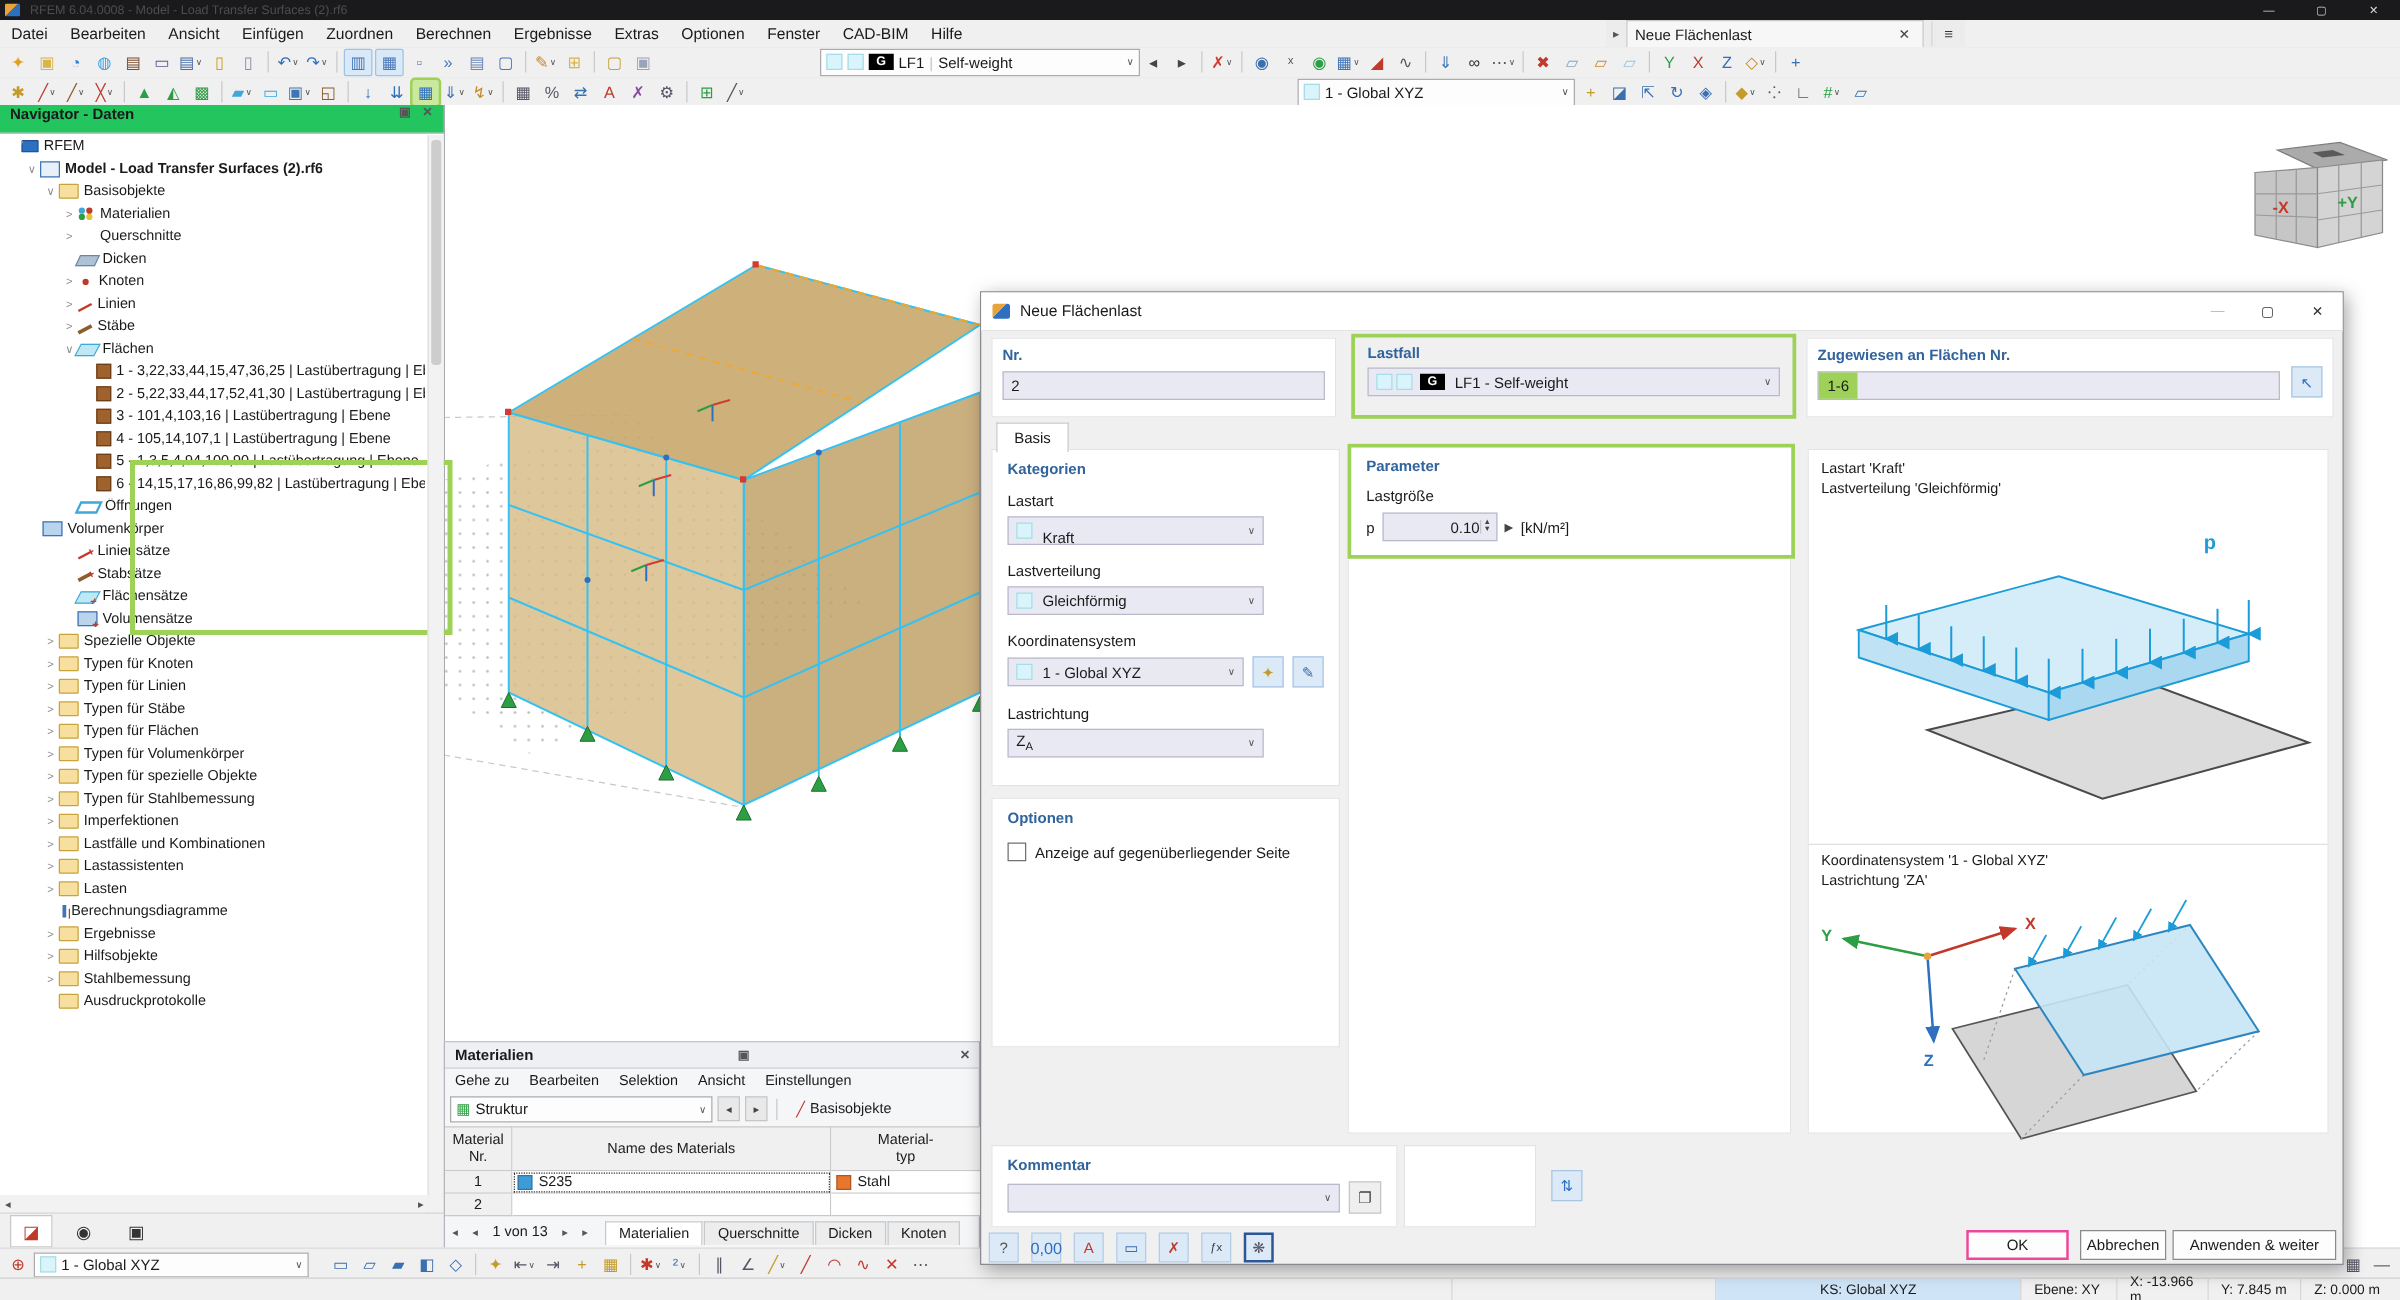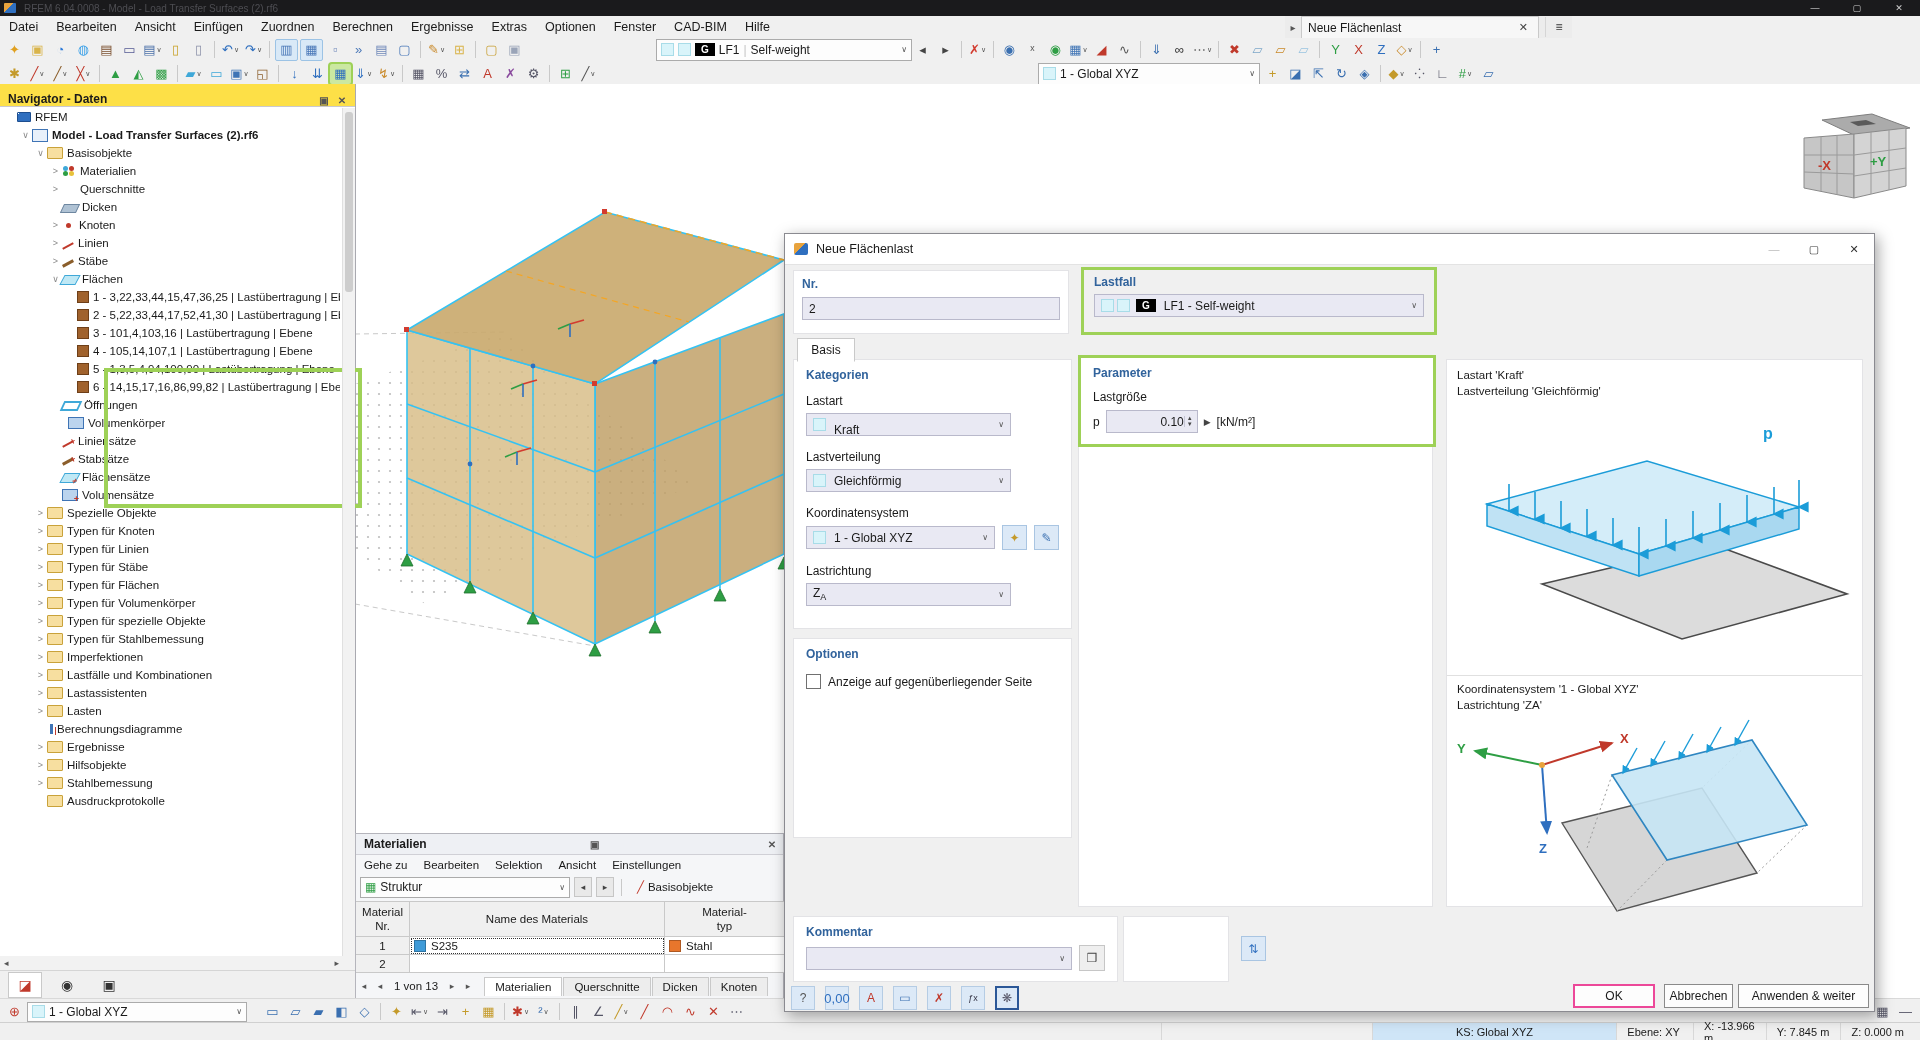--- a/index.html
+++ b/index.html
@@ -31,21 +31,21 @@
   .tbi.on{background:#D9E9F7;border:1px solid #9CC3E5;}
   .tbi.hl{background:#CBE8A1;box-shadow:0 0 0 2px var(--hl);}
   .tbi .ddm{font-size:7px;color:#555;margin-left:1px;}
   .tb-sep{width:1px;height:17px;background:#C9C9C9;margin:0 3px;}
   .xcombo{display:flex;align-items:center;background:#FDFDFD;border:1px solid #ABABAB;height:20px;font-size:12px;padding:0 4px;gap:4px;}
   .xcombo .chev{margin-left:auto;font-size:8px;color:#555;}
   .sw-cyan{width:11px;height:11px;background:#D9F4FA;border:1px solid #A8DCE8;display:inline-block;}
   .gbadge{background:#000;color:#fff;font-weight:bold;font-size:10px;padding:1px 6px;}
   
   #navigator{left:0;top:84px;width:355px;height:956px;background:#FFF;border-right:1px solid #A9A9B0;}
-  #nav-header{position:absolute;left:0;top:0;width:100%;height:22px;background:#fde047;border-bottom:1px solid #C9C9D0;display:flex;align-items:flex-end;font-weight:bold;font-size:12px;}
+  #nav-header{position:absolute;left:0;top:0;width:100%;height:22px;background:#22c55e;border-bottom:1px solid #C9C9D0;display:flex;align-items:flex-start;font-weight:bold;font-size:12px;}
   #nav-header .nh-title{margin-left:8px;}
   #nav-header .nh-btn{margin-left:auto;width:18px;text-align:center;color:#555;font-size:10px;}
   #nav-header .nh-btn + .nh-btn{margin-left:0;}
   #tree{position:absolute;left:0;top:24px;width:340px;overflow:hidden;}
   .tree-row{height:18px;display:flex;align-items:center;white-space:nowrap;font-size:11.5px;}
   .tree-row .chev{width:13px;color:#8a8a8a;font-size:9px;text-align:center;flex:none;}
   .tree-row .tlabel{margin-left:4px;overflow:hidden;}
   .tree-row.bold .tlabel{font-weight:bold;}
   .ti{width:14px;height:12px;flex:none;position:relative;display:inline-block;}
   .ti-folder{background:#F7DFA0;border:1px solid #C9A23A;height:10px;border-radius:1px;}
@@ -678,21 +678,21 @@
         <div class="tree-row" style="padding-left: 64px;">
           <span class="chev"></span>
           <span class="ti ti-surface-item"></span>
           <span class="tlabel">6 - 14,15,17,16,86,99,82 | Lastübertragung | Ebene</span>
         </div>
         <div class="tree-row" style="padding-left: 49px;">
           <span class="chev"></span>
           <span class="ti ti-opening"></span>
           <span class="tlabel">Öffnungen</span>
         </div>
-        <div class="tree-row" style="padding-left: 55px;">
+        <div class="tree-row" style="padding-left: 21px;">
           <span class="chev"></span>
           <span class="ti ti-solid"></span>
           <span class="tlabel">Volumenkörper</span>
         </div>
         <div class="tree-row" style="padding-left: 49px;">
           <span class="chev"></span>
           <span class="ti ti-line plus-mark"></span>
           <span class="tlabel">Liniensätze</span>
         </div>
         <div class="tree-row" style="padding-left: 49px;">
@@ -931,20 +931,29 @@
     </div>
     <div class="greenbox" style="left:296px;top:33px;width:356px;height:68px;">
       <div class="ghead" style="margin:5px 0 0 10px;">Lastfall</div>
       <div class="field" style="margin:5px 10px 0 10px;background:#E9E9F3;">
         <span class="sw-cyan"></span>
         <span class="sw-cyan" style="margin-left:3px;"></span>
         <span class="gbadge" style="margin-left:6px;">G</span>
         <span style="margin-left:8px;">LF1 - Self-weight</span>
         <span class="chev">∨</span>
       </div>
+    </div>
+    <div class="grp" style="left:660px;top:36px;width:422px;height:64px;">
+      <div class="ghead" style="margin:6px 0 0 8px;">Zugewiesen an Flächen Nr.</div>
+      <div class="field" style="margin:6px 42px 0 8px;padding:0;">
+        <span style="background:var(--hl);height:100%;display:flex;align-items:center;padding:0 7px;">1-6</span>
+      </div>
+      <span class="sq-btn" style="right:8px;top:22px;">
+        <span style="color:#2F6FBF;">↖</span>
+      </span>
     </div>
 
     <div class="abs" style="left:12px;top:104px;width:56px;height:22px;background:#FFF;border:1px solid #C9C9C9;border-bottom:1px solid #FFF;display:flex;align-items:center;justify-content:center;z-index:2;">
       <span>Basis</span>
     </div>
 
     <div class="grp" style="left:8px;top:125px;width:279px;height:270px;">
       <div class="ghead" style="margin:8px 0 0 12px;">Kategorien</div>
       <div class="glabel" style="margin:12px 0 0 12px;">Lastart</div>
       <div class="field" style="margin:5px 60px 0 12px;">

